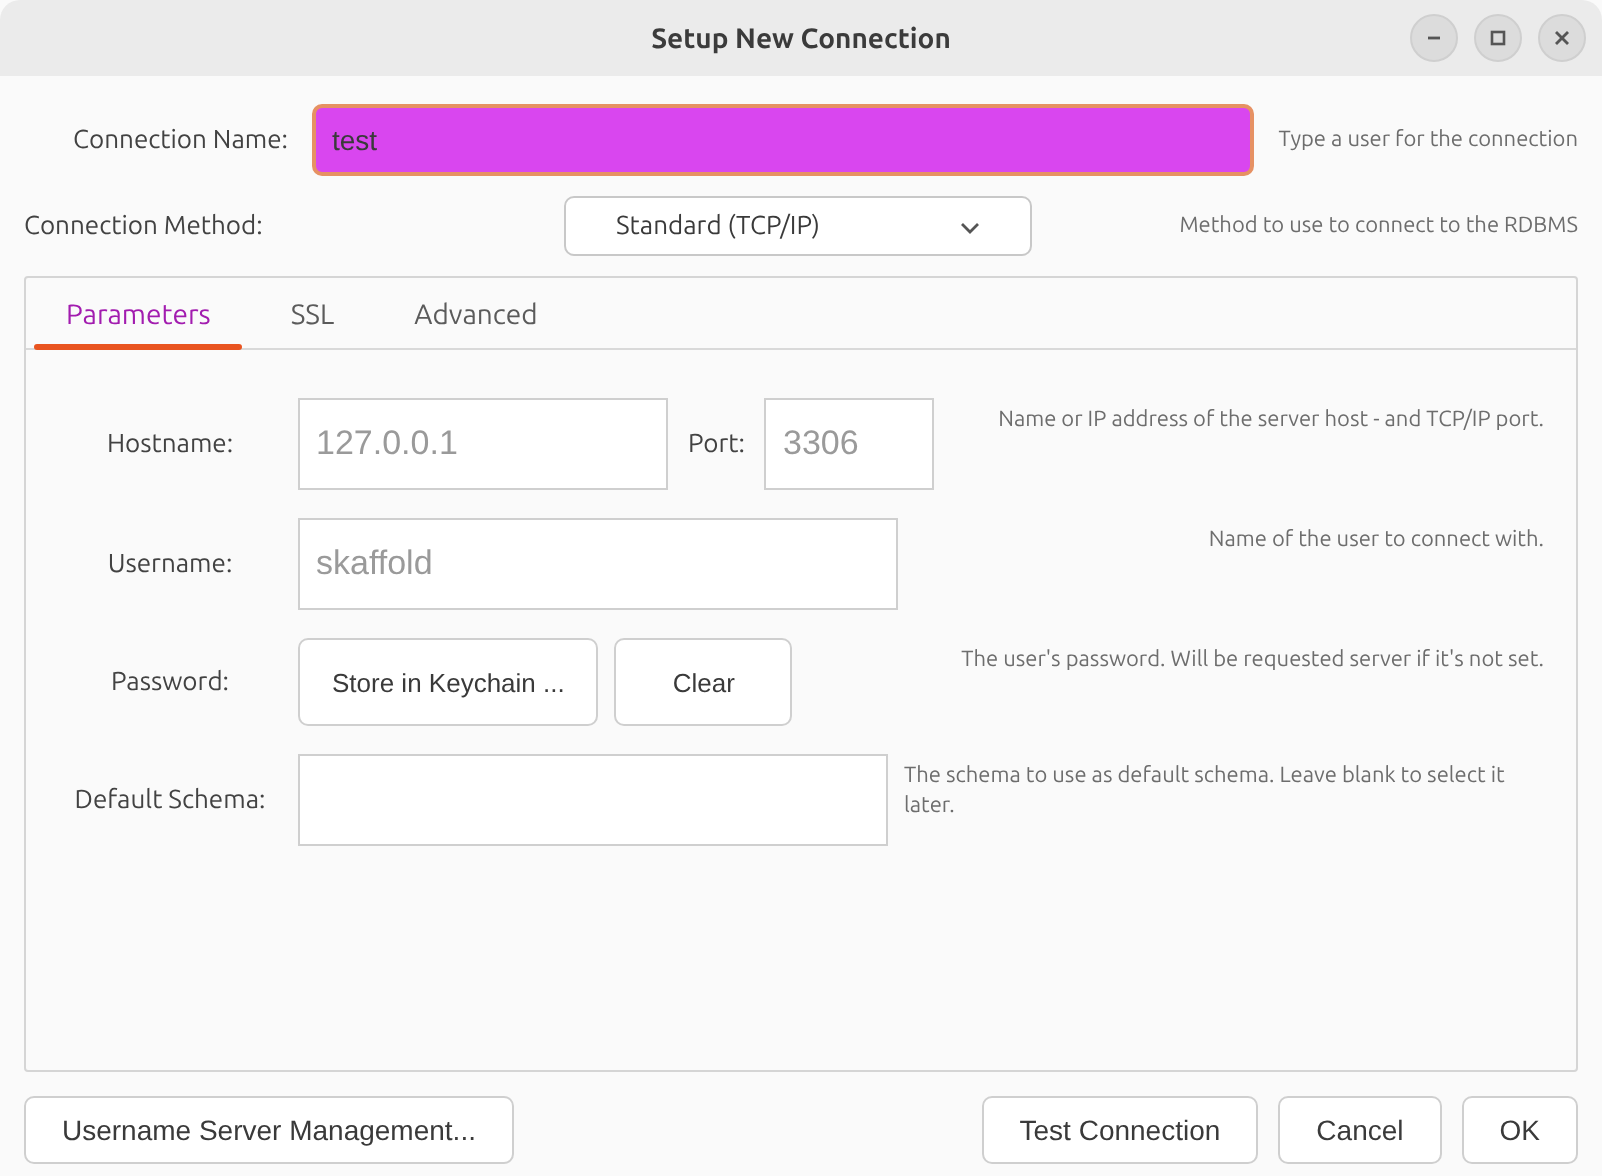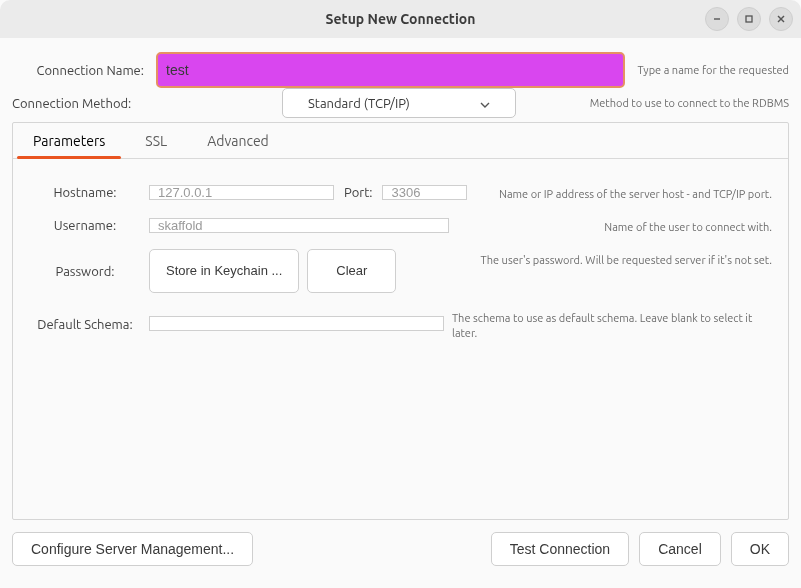--- a/index.html
+++ b/index.html
@@ -49,20 +49,21 @@
     font-size: 13px;
     color: #555;
   }
   .win-btn svg { width: 10px; height: 10px; }
   .content {
     padding: 14px 12px 0 12px;
   }
   .row {
     display: flex;
     align-items: center;
+    margin-bottom: 10px;
     gap: 6px;
   }
   .row-label {
     min-width: 138px;
     text-align: right;
     padding-right: 6px;
     color: #424242;
     font-size: 13px;
   }
   .conn-name-input {
@@ -114,21 +115,21 @@
   .tab {
     padding: 0 20px;
     display: flex;
     align-items: center;
     font-size: 14px;
     color: #5b5b5b;
     cursor: default;
     position: relative;
   }
   .tab.active {
-    color: #000000;
+    color: #a21caf;
   }
   .tab.active::after {
     content: "";
     position: absolute;
     left: 4px;
     right: 4px;
     bottom: -1px;
     height: 3px;
     background: #e95420;
     border-radius: 2px;
@@ -144,25 +145,25 @@
     margin-bottom: 14px;
     gap: 8px;
   }
   .form-label {
     min-width: 112px;
     text-align: center;
     color: #424242;
     font-size: 13px;
   }
   .text-input {
-    height: 15px;
+    height: 46px;
     border: 1px solid #cfcfcf;
     border-radius: 0;
     padding: 4px 8px;
-    font-size: 13px;
+    font-size: 17px;
     color: #9a9a9a;
     background: #fff;
     outline: none;
   }
   .text-input::placeholder { color: #a0a0a0; }
   .host-input { width: 185px; }
   .port-input { width: 85px; }
   .user-input { width: 300px; }
   .schema-input { width: 300px; color:#3a3a3a; }
   .inline-label {
@@ -234,21 +235,21 @@
         </svg>
     </div>
   </div>
 </div>
 
 <div class="content">
 
   <div class="row">
     <div class="row-label">Connection Name:</div>
     <input class="conn-name-input" type="text" value="test" style="">
-    <div class="hint">Type a name for the requested</div>
+    <div class="hint">Type a user for the connection</div>
   </div>
 
   <div class="row method-row">
     <div class="row-label" style="text-align:left;">Connection Method:</div>
     <div class="method-select">
       <span>Standard (TCP/IP)</span>
       <span class="chev">
         <svg width="10" height="6" viewBox="0 0 10 6">
             <path d="M1 1 L5 5 L9 1" fill="none" stroke="#555" stroke-width="1.4"></path>
           </svg>
@@ -292,18 +293,18 @@
         <input class="text-input schema-input" type="text" value="" style="">
         <div class="form-hint">The schema to use as default schema. Leave blank to select it later.</div>
       </div>
 
     </div>
   </div>
 
 </div>
 
 <div class="footer">
-  <button class="btn">Configure Server Management...</button>
+  <button class="btn">Username Server Management...</button>
   <div class="spacer"></div>
   <button class="btn">Test Connection</button>
   <button class="btn">Cancel</button>
   <button class="btn">OK</button>
 </div>
 
 </body></html>

